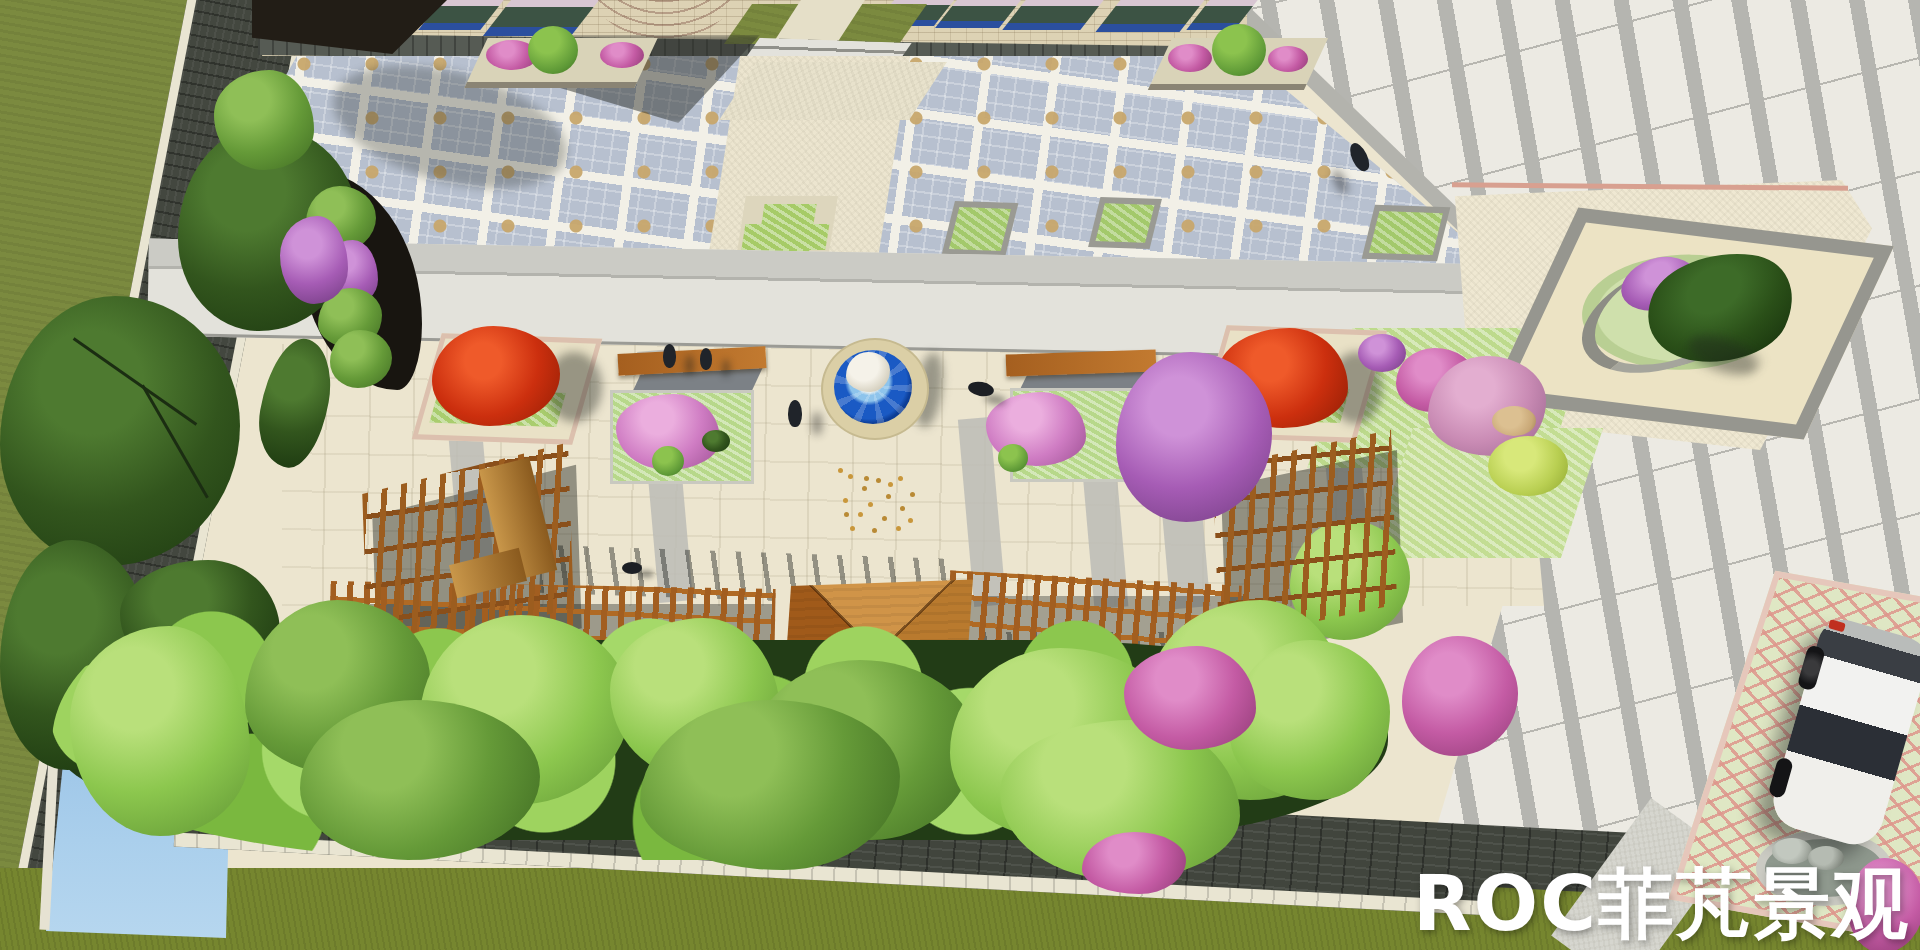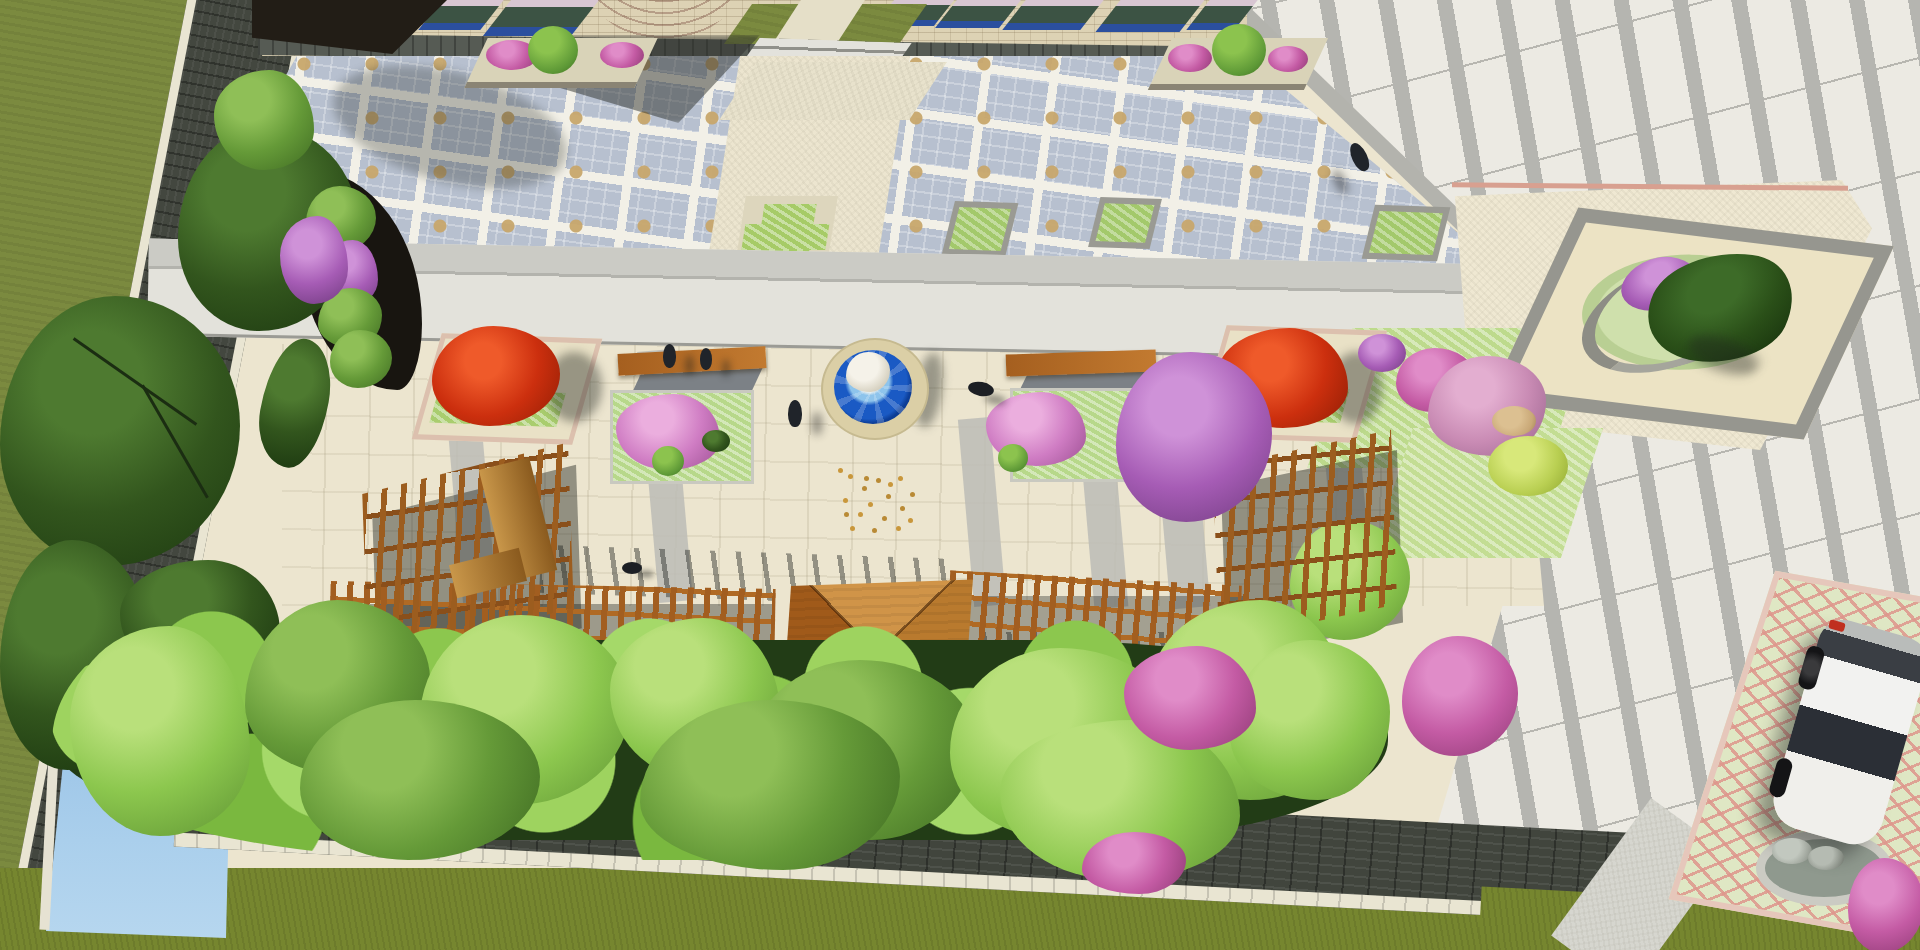--- a/index.html
+++ b/index.html
@@ -265,13 +265,14 @@
     <div class="a" style="left:-6px;top:150px;width:16px;height:40px;background:#141416;border-radius:8px;"></div>
   </div>
 
   <div class="a person" style="left:1352px;top:142px;width:15px;height:30px;transform:rotate(-25deg);box-shadow:-28px 14px 8px -2px rgba(30,32,30,.45);z-index:9;"></div>
   <div class="a person" style="left:663px;top:344px;width:13px;height:24px;box-shadow:20px 9px 7px -2px rgba(30,32,30,.4);z-index:9;"></div>
   <div class="a person" style="left:700px;top:348px;width:12px;height:22px;box-shadow:20px 9px 7px -2px rgba(30,32,30,.4);z-index:9;"></div>
   <div class="a person" style="left:788px;top:400px;width:14px;height:27px;box-shadow:22px 10px 8px -2px rgba(30,32,30,.45);z-index:9;"></div>
   <div class="a animal" style="left:968px;top:382px;width:26px;height:14px;transform:rotate(10deg);box-shadow:16px 8px 6px -2px rgba(30,32,30,.4);z-index:9;"></div>
   <div class="a animal" style="left:622px;top:562px;width:20px;height:12px;box-shadow:14px 6px 5px -2px rgba(30,32,30,.4);z-index:9;"></div>
 
+  <div class="a" id="watermark">ROC菲芃景观</div>
 </div>
 
 </body></html>

